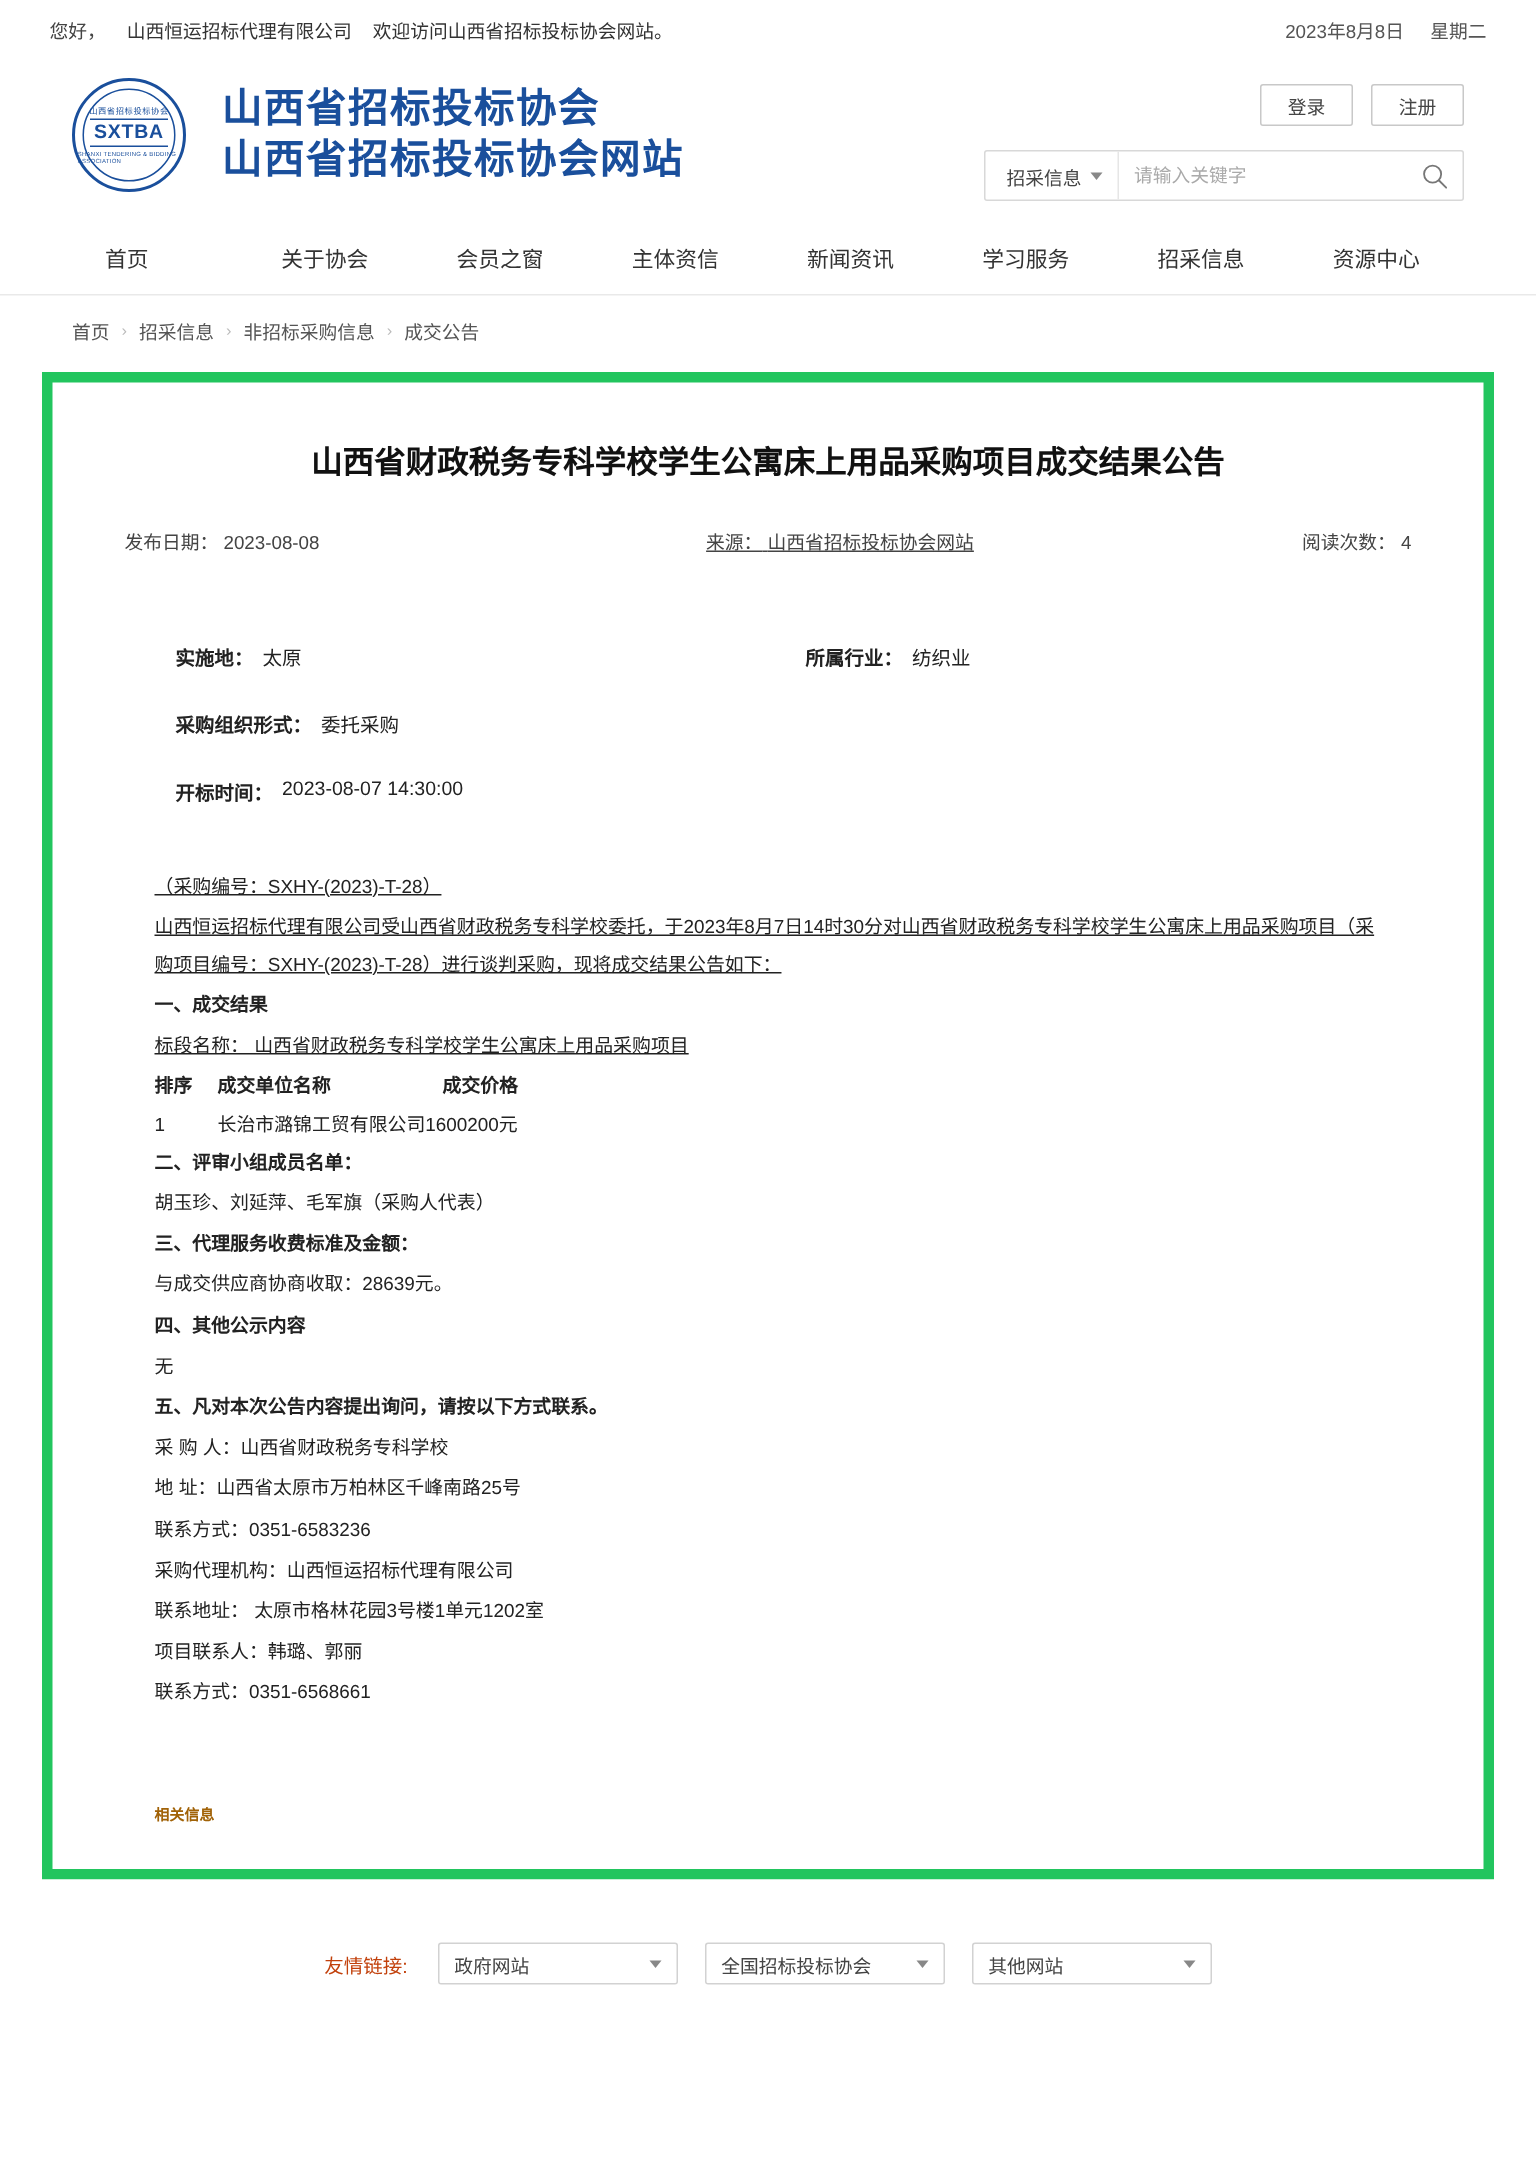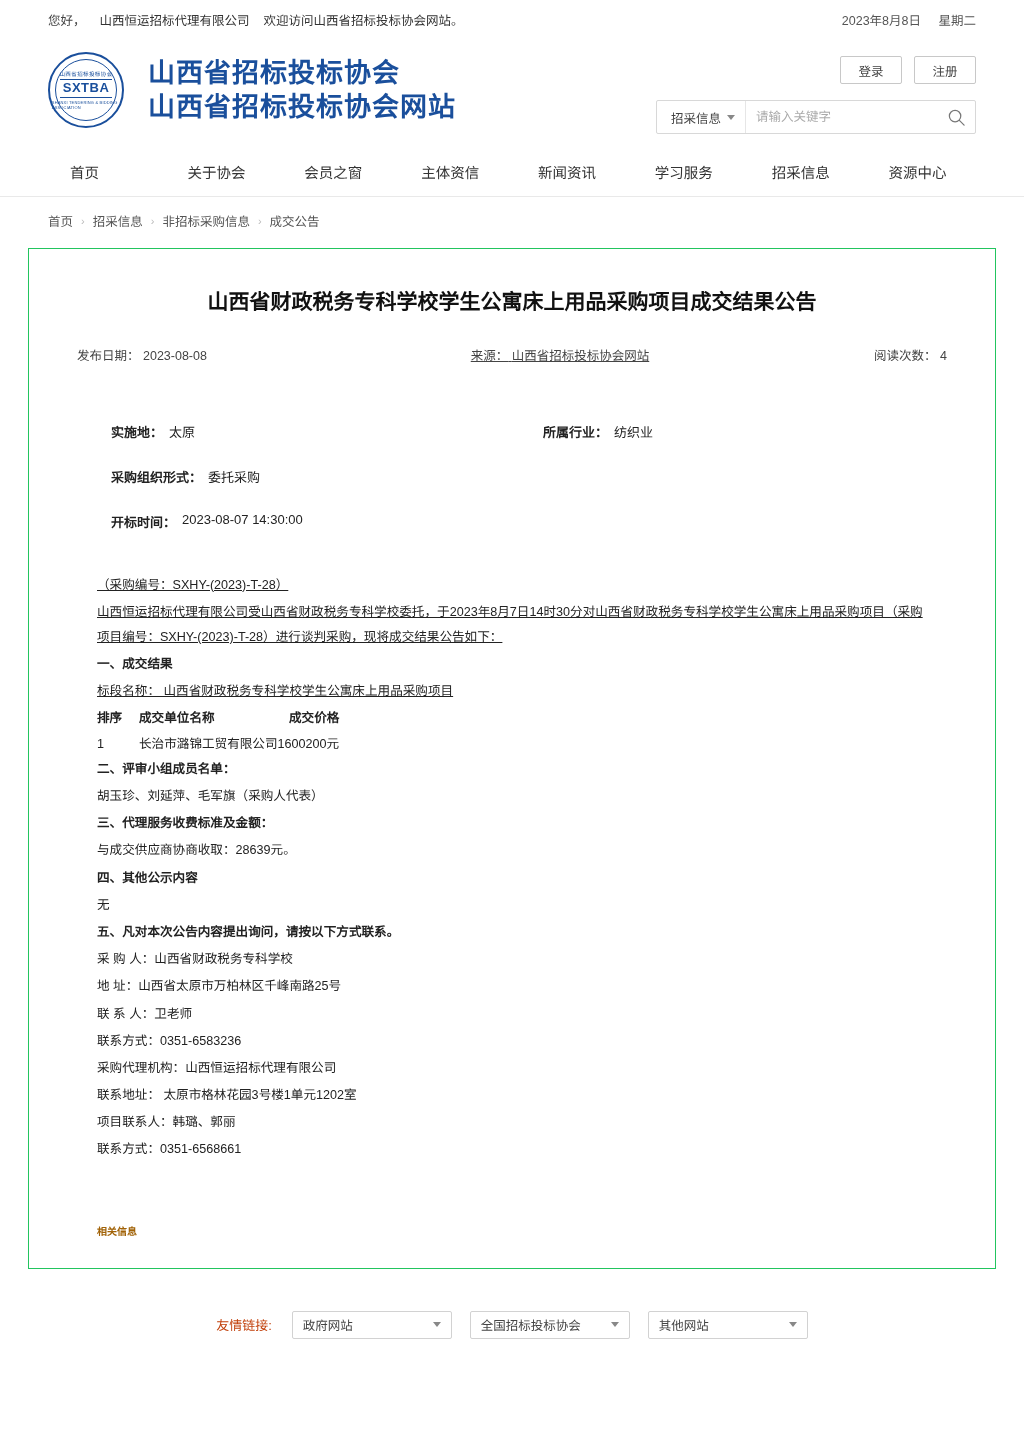--- a/index.html
+++ b/index.html
@@ -20,21 +20,21 @@
     background: #ffffff;
     position: relative;
   }
 
   
   .topbar {
     height: 38px;
     display: flex;
     align-items: center;
     justify-content: space-between;
-    padding: 0 48px;
+    padding: 0 33px;
     font-size: 12.5px;
     color: #444;
   }
   .topbar-left { display: flex; align-items: center; gap: 14px; white-space: nowrap; }
   .topbar-left .company { color: #333; }
   .topbar-left .welcome { color: #333; }
   .topbar-right { color: #555; font-size: 12.5px; white-space: nowrap; }
   .topbar-right span { margin-left: 14px; }
 
   
@@ -172,21 +172,21 @@
     flex-wrap: wrap;
   }
   .breadcrumb .sep { color: #bbb; font-size: 11px; }
   .breadcrumb .crumb { cursor: pointer; }
   .breadcrumb .crumb.last { color: #555; }
 
   
   .content {
     margin: 8px 28px 0 28px;
     background: #fff;
-    border: 1px solid #22c55e;
+    border: 7px solid #22c55e;
     padding: 34px 40px 30px 40px;
     min-height: 1000px;
   }
   .article-title {
     text-align: center;
     font-size: 21px;
     font-weight: bold;
     color: #111;
     line-height: 1.5;
     margin: 4px 0 26px 0;
@@ -399,21 +399,20 @@
 
       <p class="sec-head">三、代理服务收费标准及金额：</p>
       <p>与成交供应商协商收取：28639元。</p>
 
       <p class="sec-head">四、其他公示内容</p>
       <p>无</p>
 
       <p class="sec-head">五、凡对本次公告内容提出询问，请按以下方式联系。</p>
       <p class="contact-line">采 购 人：山西省财政税务专科学校</p>
       <p class="contact-line">地    址：山西省太原市万柏林区千峰南路25号</p>
-      <p class="contact-line">联 系 人：卫老师</p>
       <p class="contact-line">联系方式：0351-6583236</p>
       <p class="contact-line">采购代理机构：山西恒运招标代理有限公司</p>
       <p class="contact-line">联系地址：  太原市格林花园3号楼1单元1202室</p>
       <p class="contact-line">项目联系人：韩璐、郭丽</p>
       <p class="contact-line">联系方式：0351-6568661</p>
     </div>
 
     <div class="related">相关信息</div>
   </div>
 

